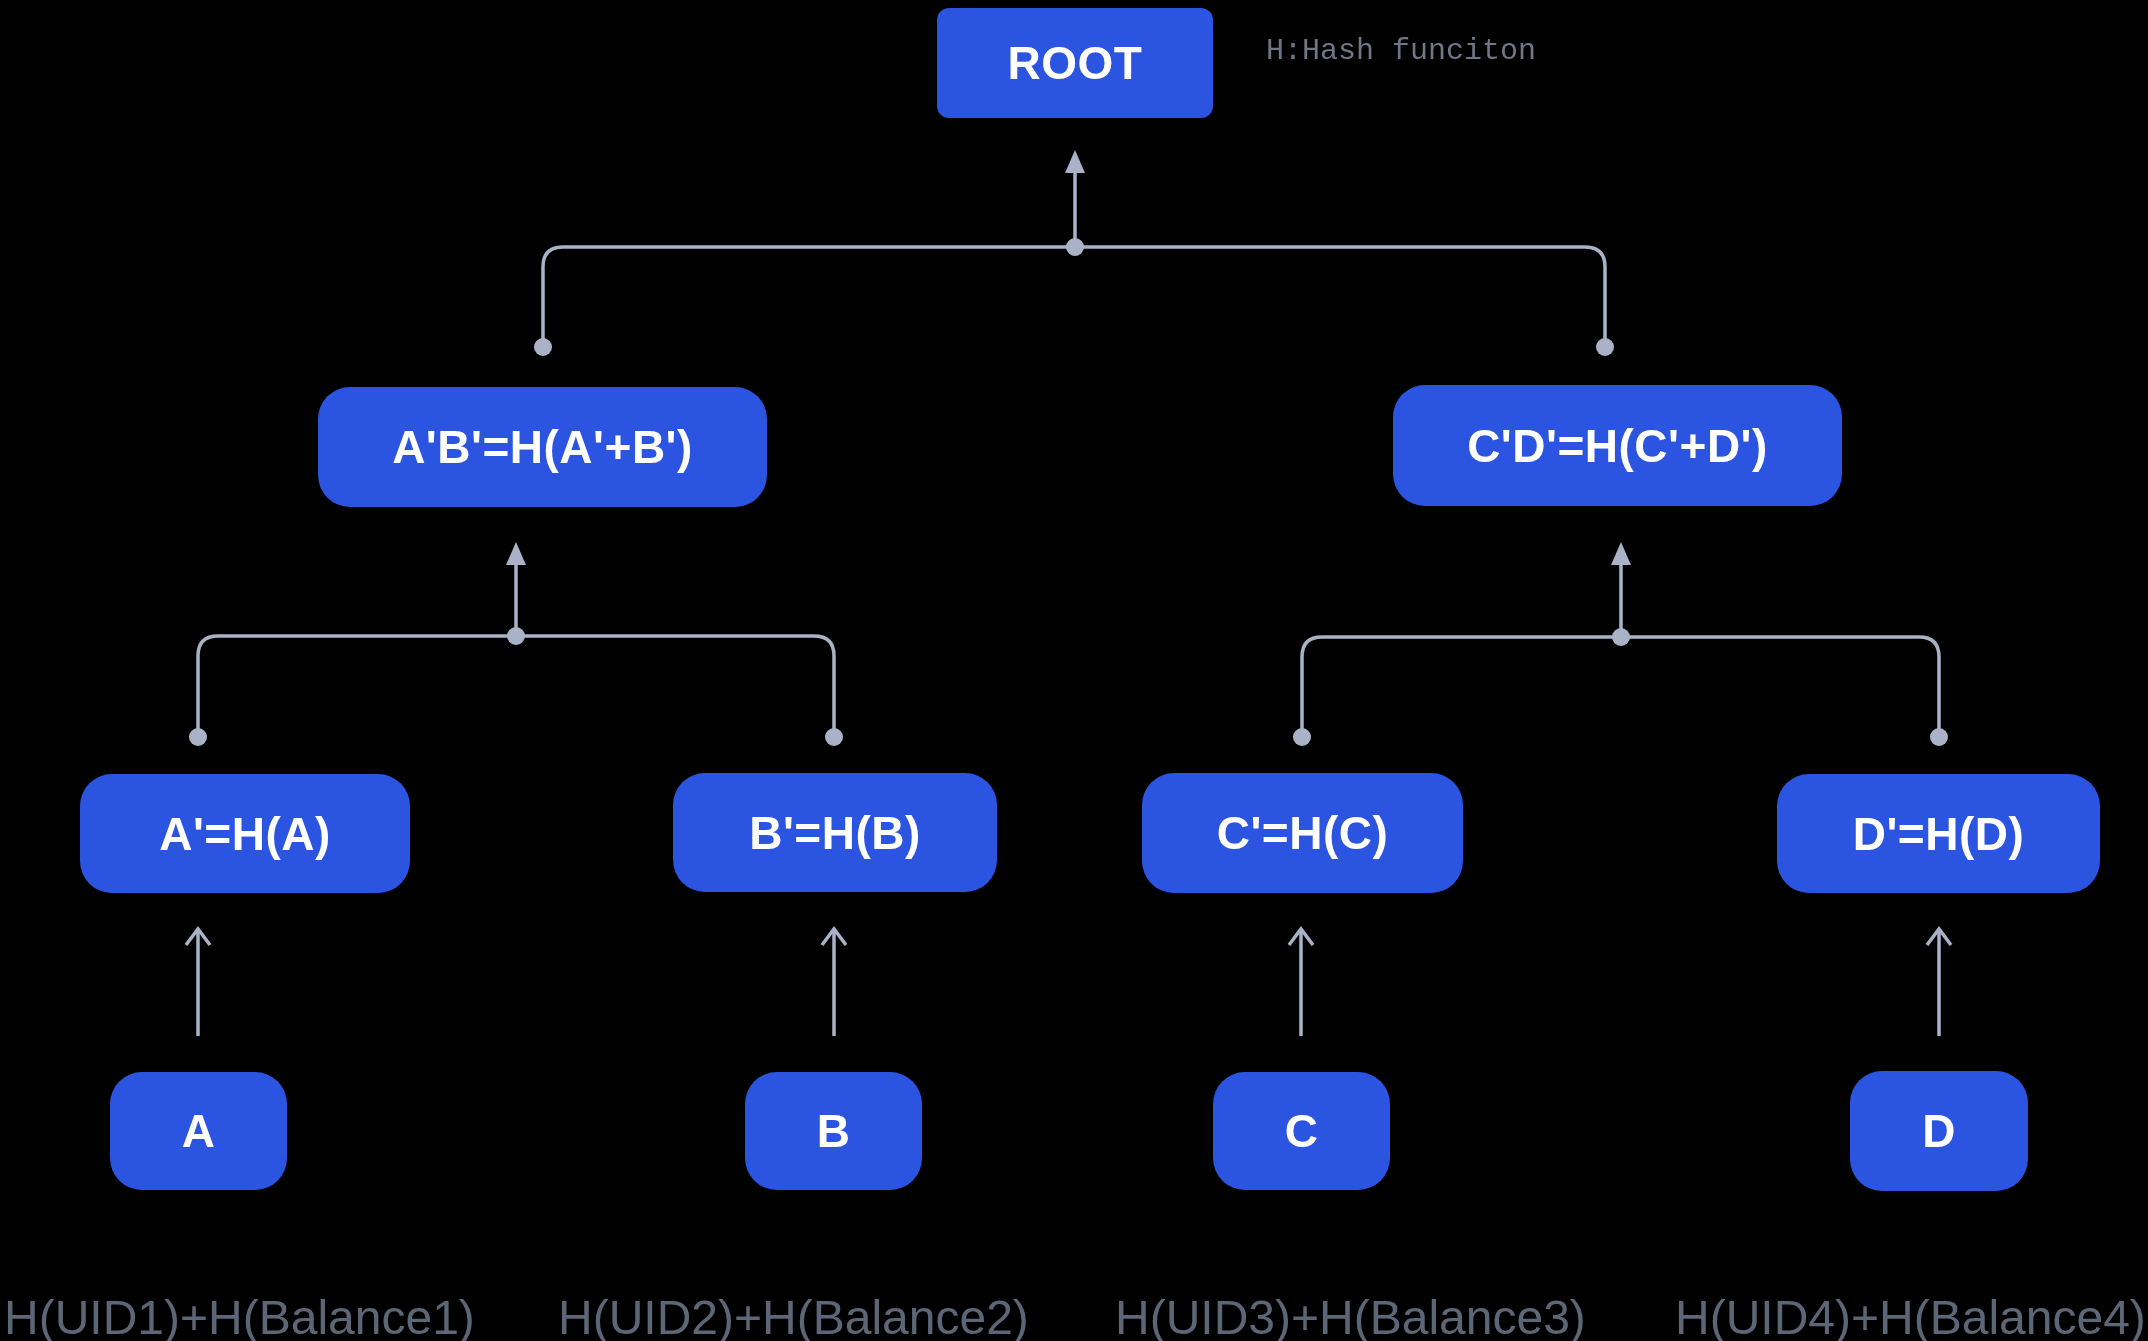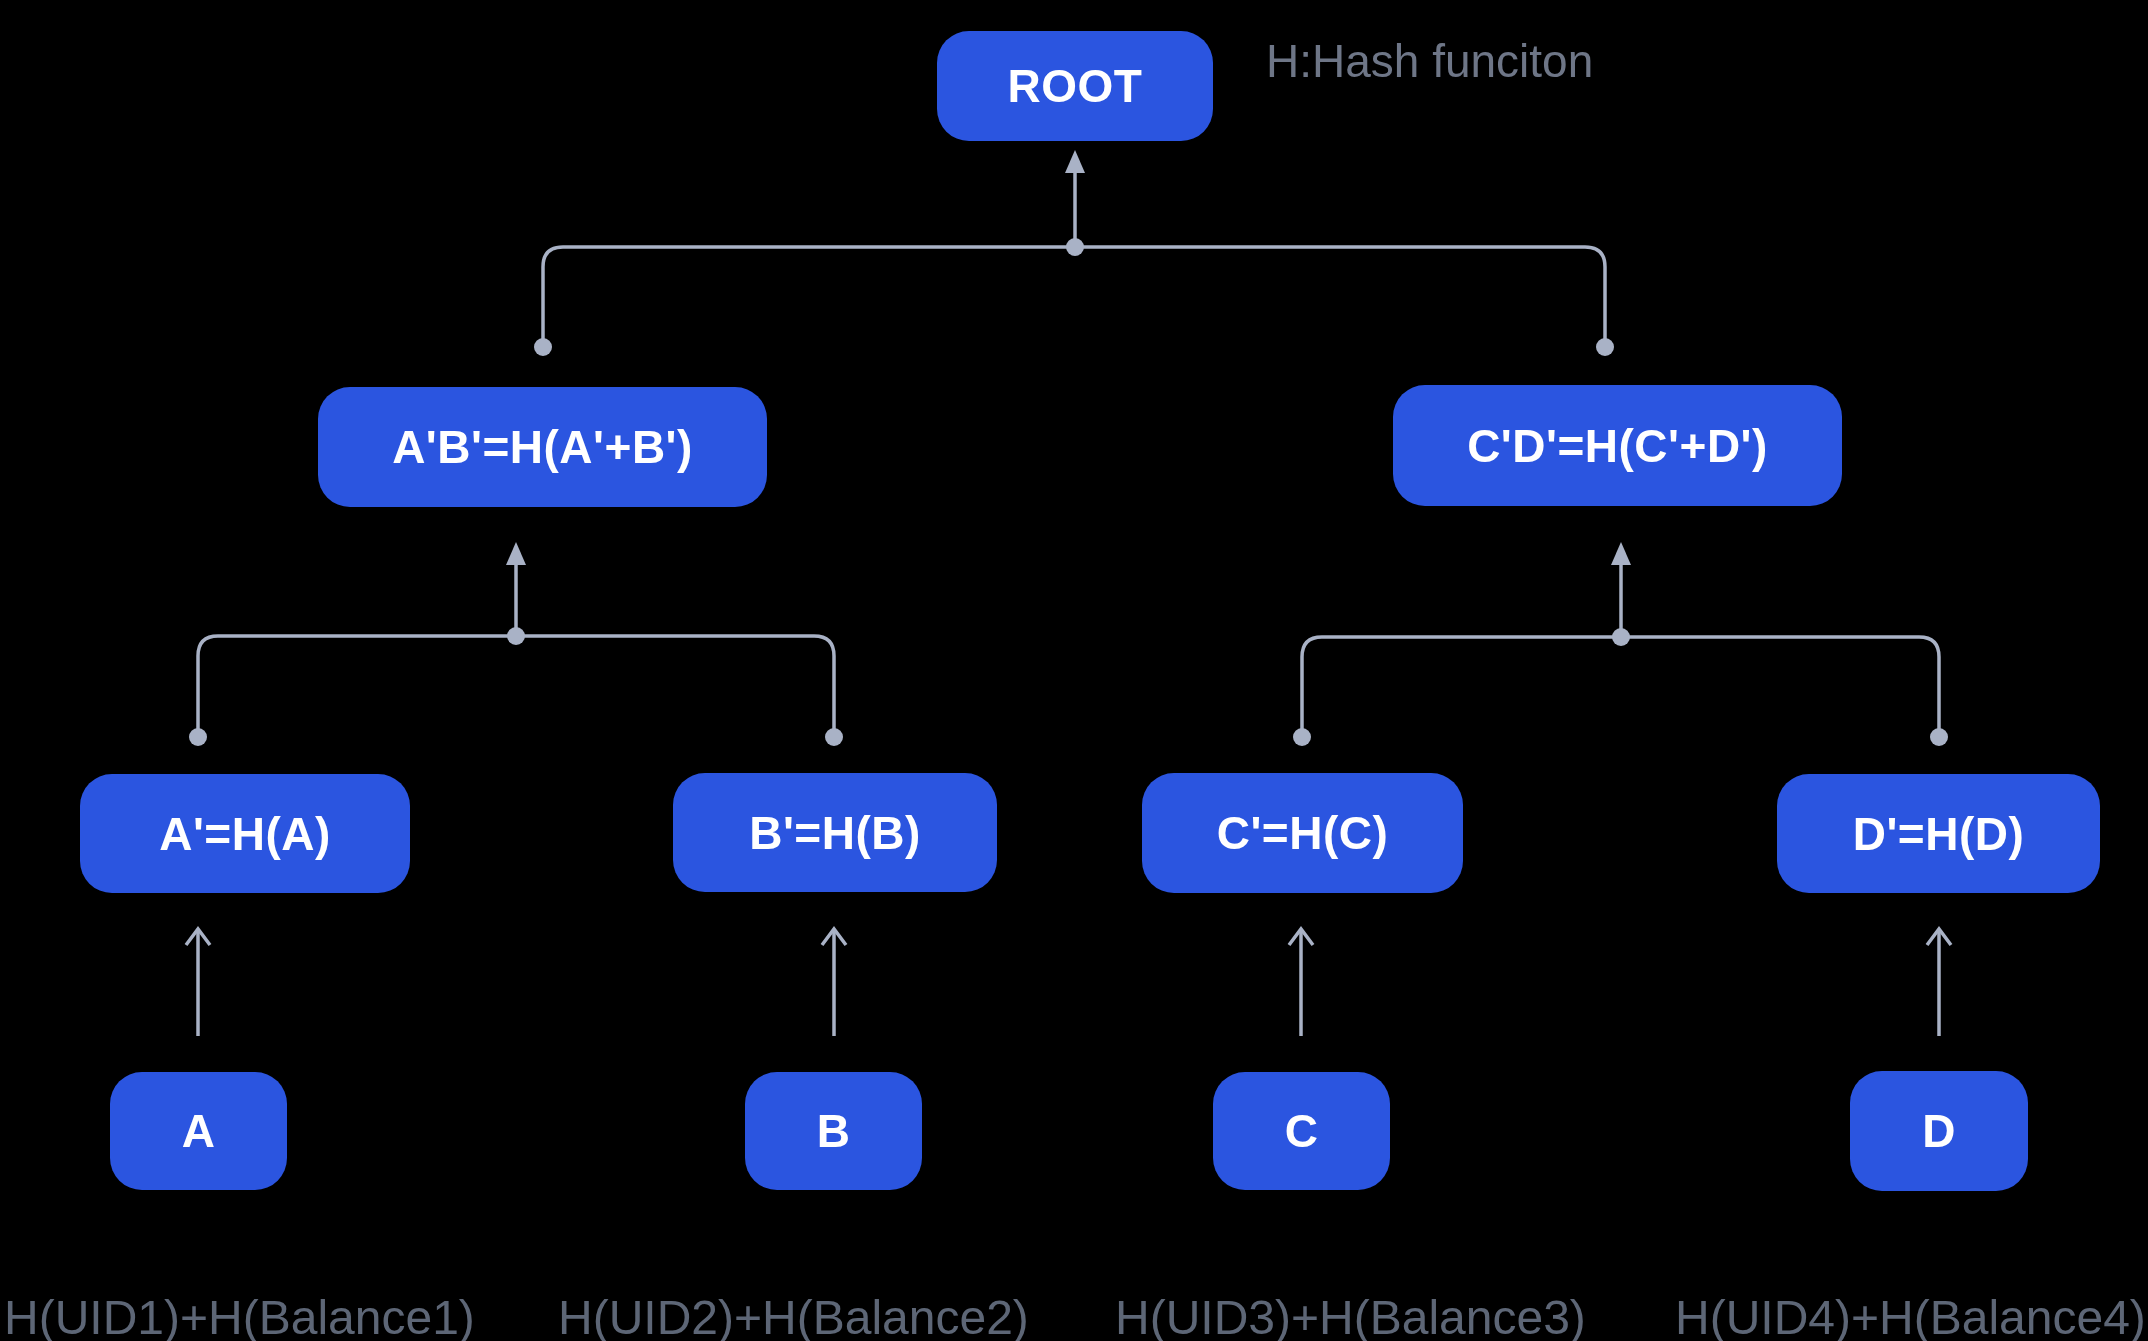--- a/index.html
+++ b/index.html
@@ -26,22 +26,23 @@
     color: var(--node-text);
     border-radius: 32px;
     display: flex; align-items: center; justify-content: center;
     font-weight: 700; font-size: 46px;
     letter-spacing: 0.5px;
     white-space: nowrap;
   }
   .annotation {
     position: absolute;
     color: var(--annotation-text);
-    font-size: 46px; font-weight: 400;
+    font-size: 30px; font-weight: 400;
     white-space: nowrap;
+    font-family: Liberation Mono, monospace;
   }
   .leaf-label {
     position: absolute;
     color: var(--label-text);
     font-size: 48px; font-weight: 400;
     white-space: nowrap;
   }
   svg.connectors { position: absolute; left: 0; top: 0; }
   .connectors path, .connectors polyline {
     fill: none;
@@ -90,21 +91,21 @@
       <polyline points="186,945 198,929 210,945"></polyline>
       <path d="M 834 1036 L 834 930"></path>
       <polyline points="822,945 834,929 846,945"></polyline>
       <path d="M 1301 1036 L 1301 930"></path>
       <polyline points="1289,945 1301,929 1313,945"></polyline>
       <path d="M 1939 1036 L 1939 930"></path>
       <polyline points="1927,945 1939,929 1951,945"></polyline>
     </g>
   </svg>
 
-  <div class="node" style="left:937px; top:8px; width:276px; height:110px; border-radius:32px;margin-top:23px;">ROOT</div>
+  <div class="node" style="left:937px; top:8px; width:276px; height:110px; border-radius:12px;">ROOT</div>
 
   <div class="annotation" style="left:1266px; top:34px;">H:Hash funciton</div>
 
   <div class="node" style="left:318px; top:387px; width:449px; height:120px;">A'B'=H(A'+B')</div>
 
   <div class="node" style="left:1386px; top:385px; width:449px; height:121px;margin-left:7px;">C'D'=H(C'+D')</div>
 
   <div class="node" style="left:33px; top:774px; width:330px; height:119px;margin-left:47px;">A'=H(A)</div>
 
   <div class="node" style="left:673px; top:773px; width:324px; height:119px;">B'=H(B)</div>

